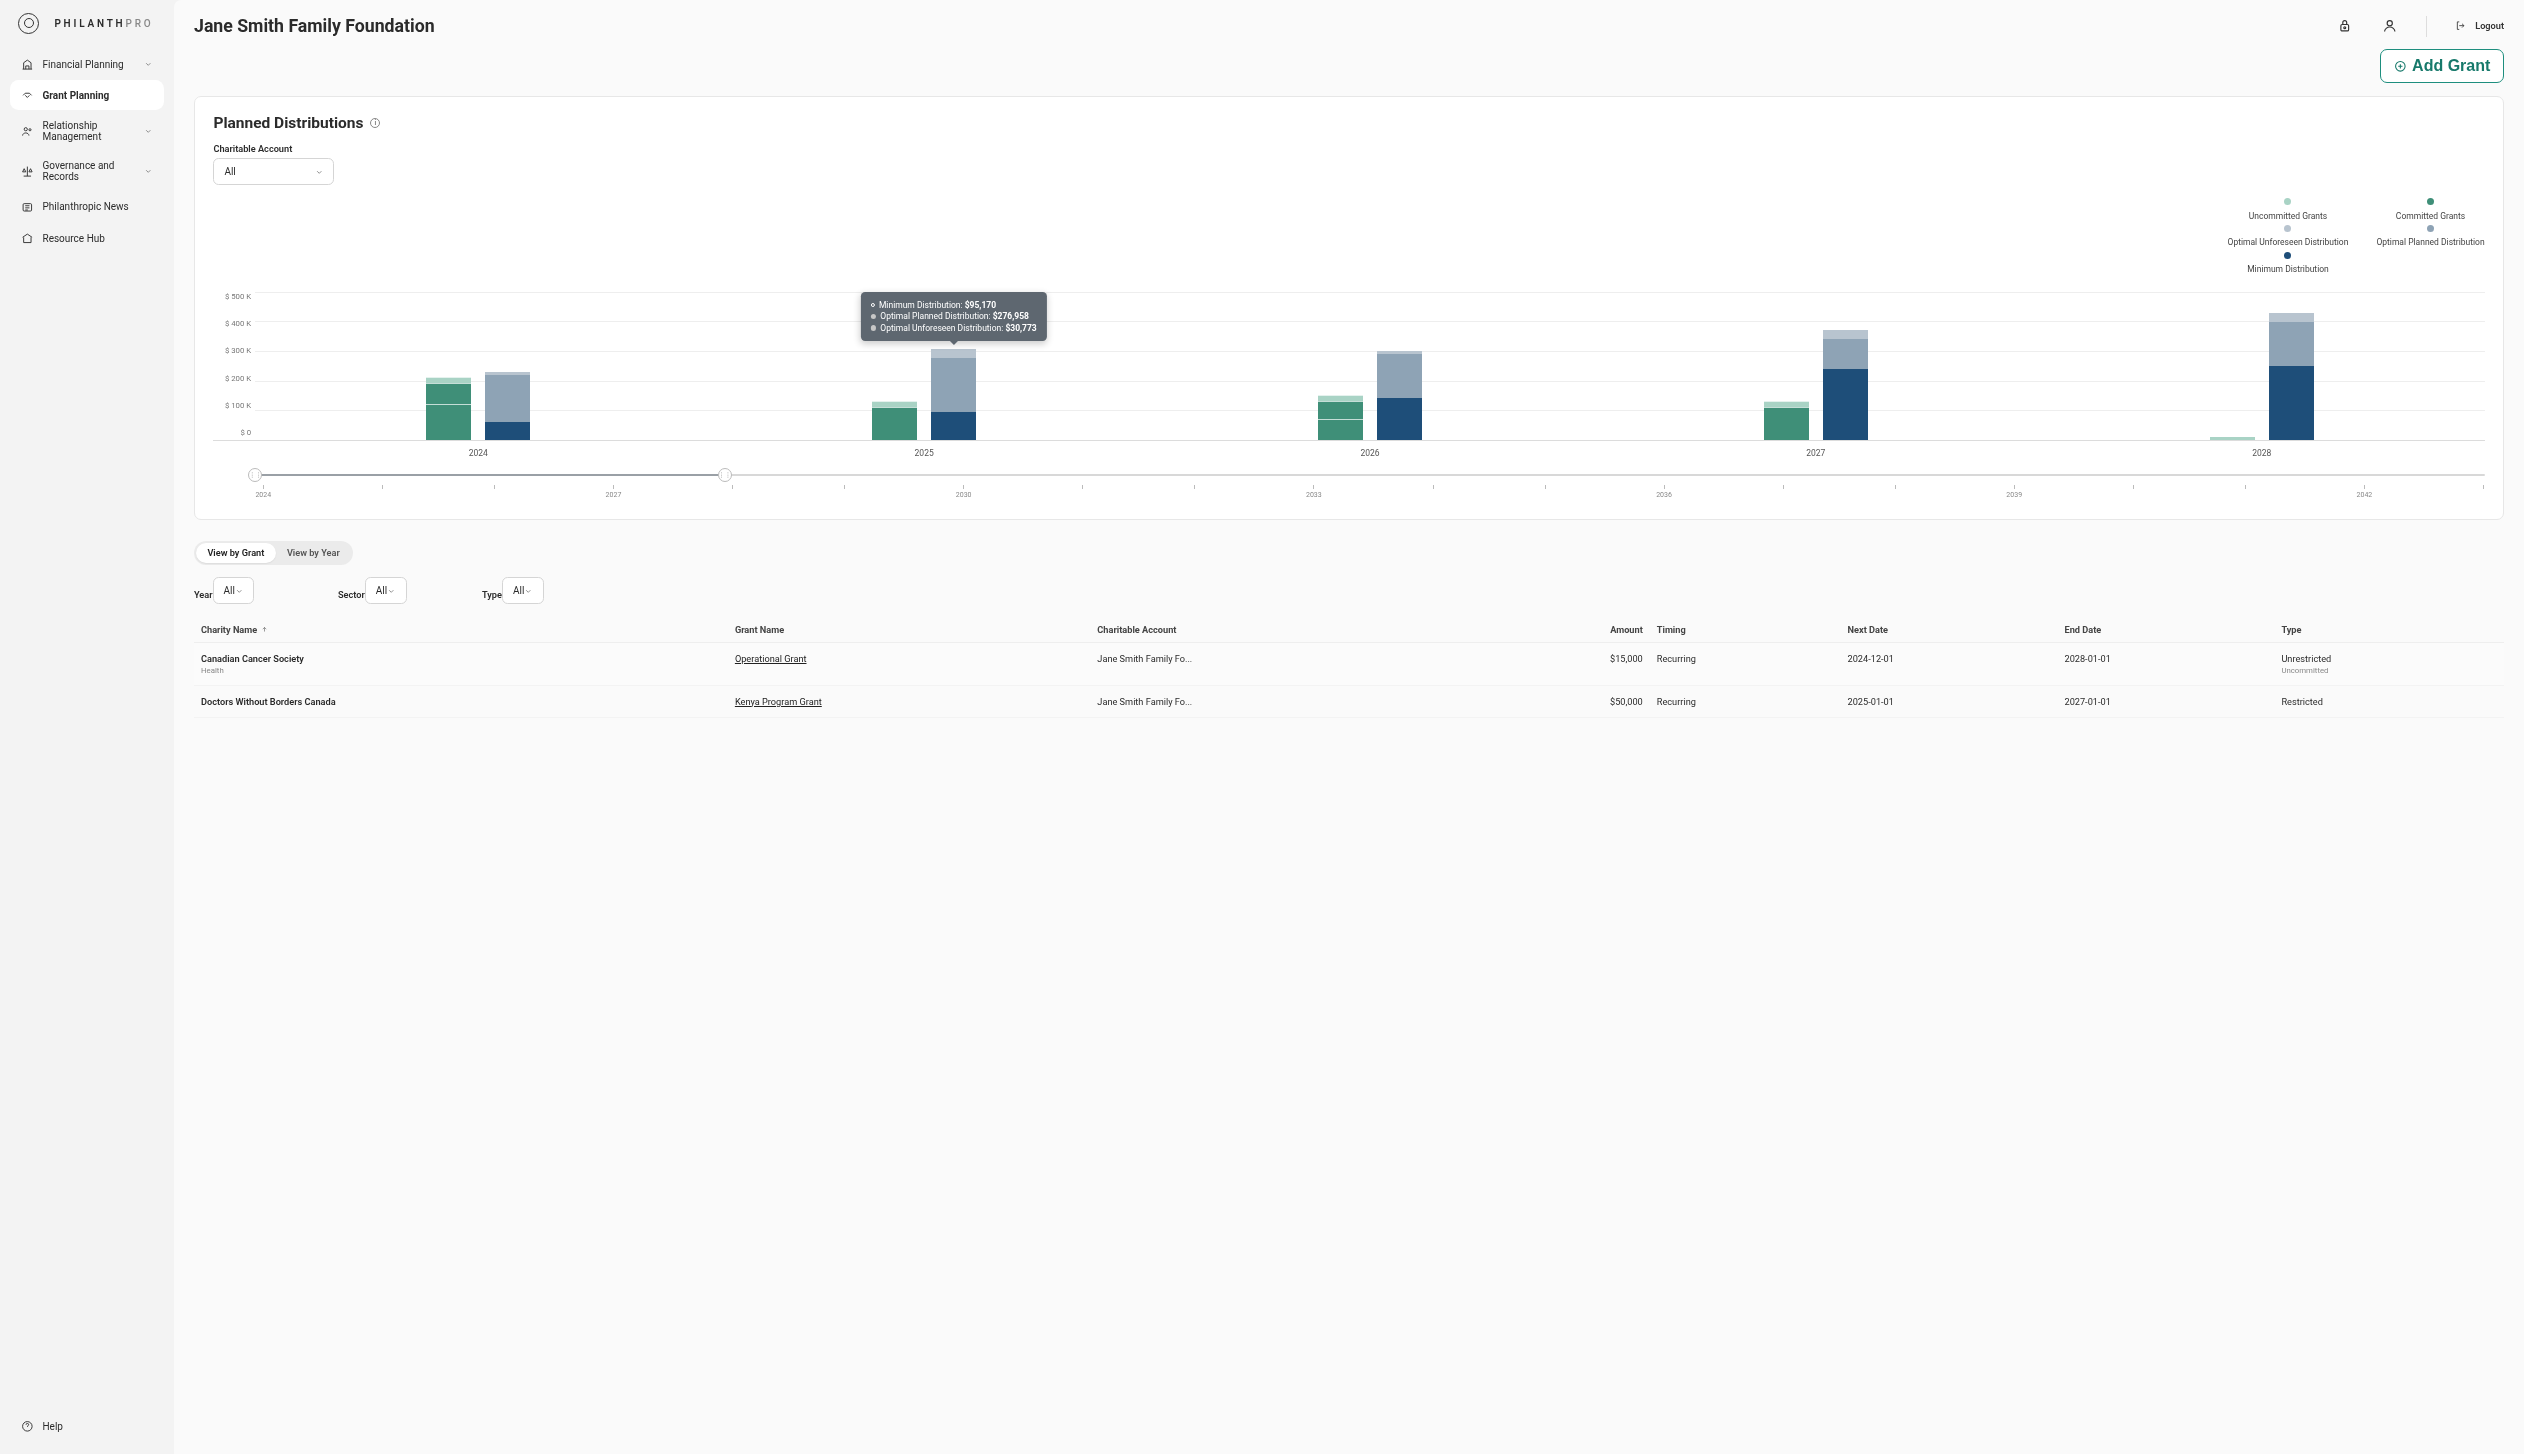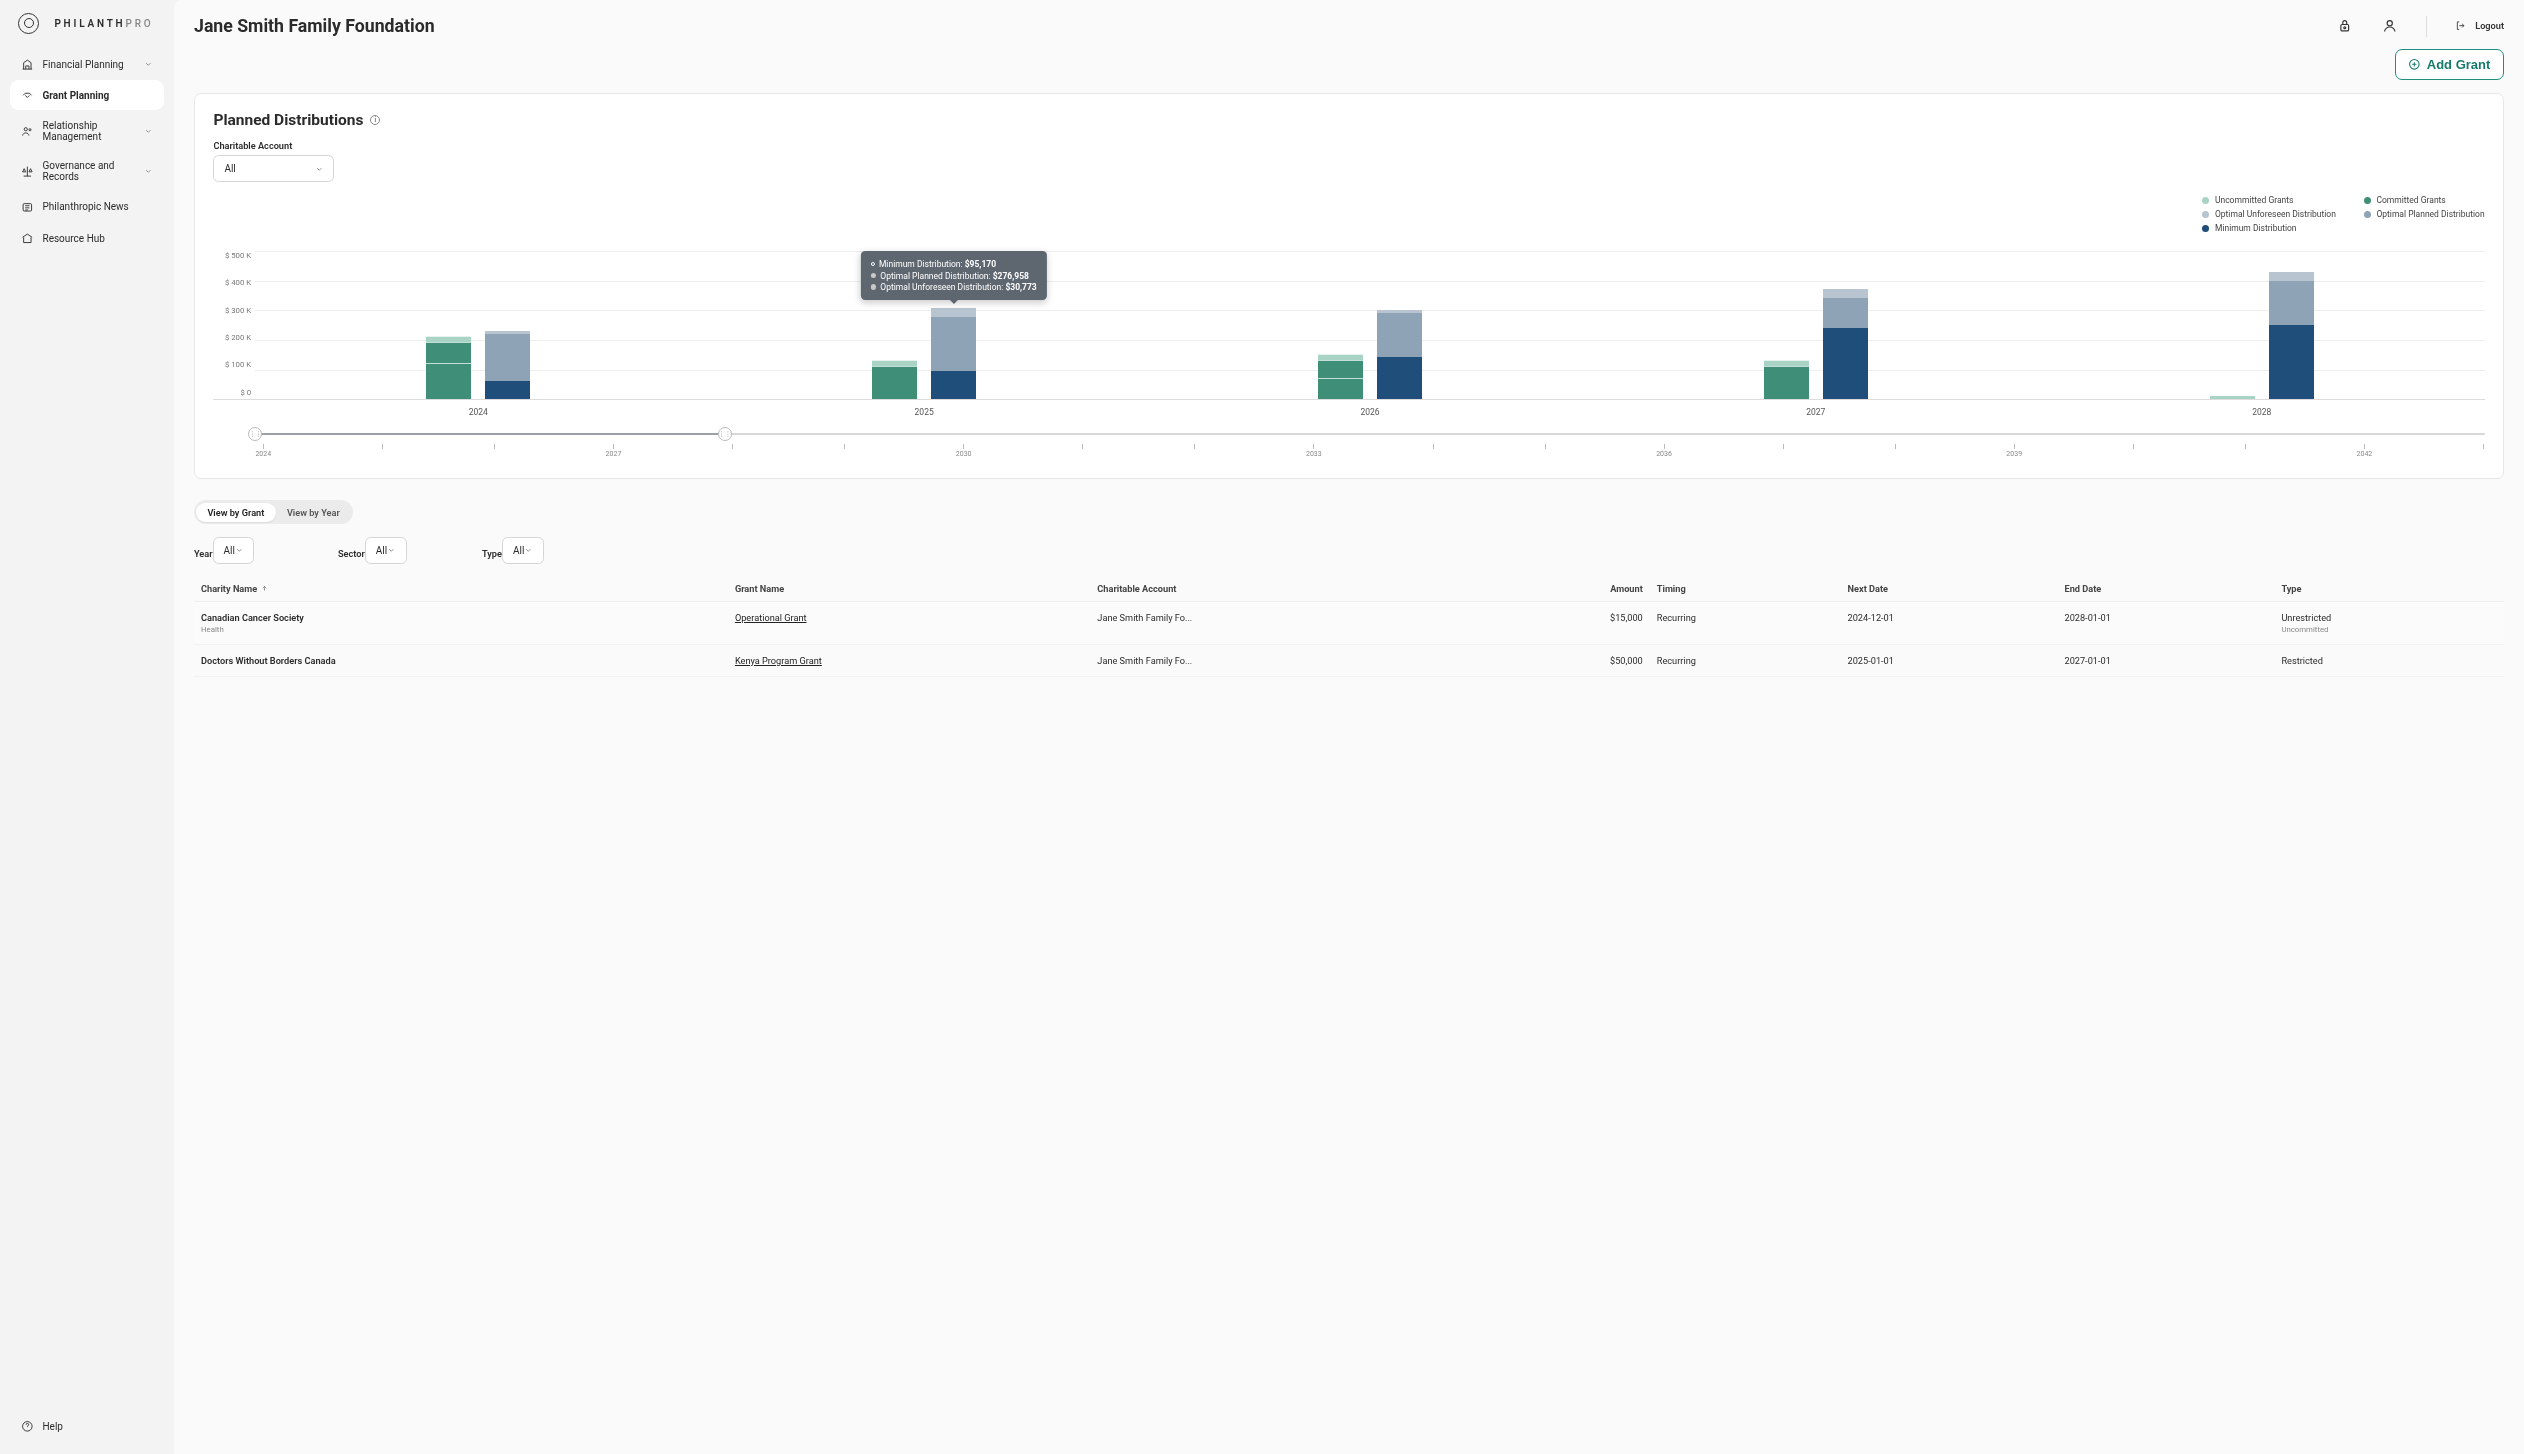--- a/index.html
+++ b/index.html
@@ -18,30 +18,30 @@
 .nav-icon { width: 12.7px; height: 12.7px; flex-shrink: 0; display:flex; align-items:center; justify-content:center; }
 .sidebar-bottom { margin-top: auto; padding: 0 10px; }
 .main { flex: 1; background: #fafafa; border-radius: 7px 0 0 0; overflow: auto; padding: 15.5px 20px; }
 .header-row { display: flex; align-items: center; }
 .page-title { font-size: 17.7px; font-weight: 700; }
 .header-actions { margin-left: auto; display: flex; align-items: center; gap: 28px; }
 .icon-btn { width: 17px; height: 17px; display:flex; align-items:center; justify-content:center; color:#333; cursor:pointer; }
 .divider-v { width: 0.7px; height: 21px; background: #ddd; }
 .logout-btn { display:flex; align-items:center; gap:9px; font-size:9.2px; font-weight:600; color:#333; cursor:pointer; }
 .add-grant-row { display:flex; justify-content:flex-end; margin-top:12.7px; }
-.add-grant-btn { border:1.4px solid #1e8e7e; color:#17796b; background:#fff; border-radius:7px; padding:7px 12.7px; font-size:13px; font-weight:700; display:flex; align-items:center; gap:5.6px; cursor:pointer; }
+.add-grant-btn { border:1.4px solid #1e8e7e; color:#17796b; background:#fff; border-radius:7px; padding:7px 12.7px; font-size:16px; font-weight:700; display:flex; align-items:center; gap:5.6px; cursor:pointer; }
 .card { background:#fff; border:0.7px solid #e7e7e7; border-radius:7px; margin-top:12.7px; padding:17px 18.4px; }
 .section-title { font-size:15.5px; font-weight:700; display:flex; align-items:center; gap:7px; }
 .info-icon { width:10px; height:10px; border:1.1px solid #888; border-radius:50%; display:flex; align-items:center; justify-content:center; font-size:7px; color:#888; }
 .filter-label { font-size:9.2px; font-weight:600; margin-top:11.3px; margin-bottom:4.2px; }
 .select { border:0.7px solid #d5d5d5; border-radius:5.6px; padding:7px 10px; font-size:10px; display:flex; align-items:center; justify-content:space-between; cursor:pointer; background:#fff; }
 .select .chev { color:#666; }
 .legend { display:flex; gap:28px; justify-content:flex-end; margin-top:12.7px; font-size:8.5px; color:#444; flex-wrap:wrap; }
 .legend-col { display:flex; flex-direction:column; gap:4.2px; }
-.legend-item { display:flex; align-items:center; gap:5.6px; }
+.legend-item { display:flex; align-items:center; gap:5.6px;flex-direction:column; }
 .dot { width:7px; height:7px; border-radius:50%; }
 .chart-wrap { margin-top:12px; }
 .chart-area { display:flex; height:155px; border-bottom:0.7px solid #dcdcdc; padding-top:5.6px; }
 .y-axis { width:42px; display:flex; flex-direction:column; justify-content:space-between; font-size:7.8px; color:#777; text-align:right; padding-right:4.2px; padding-bottom:2.8px; }
 .bars { flex:1; display:flex; align-items:flex-end; position:relative; }
 .grid-lines { position:absolute; inset:0; display:flex; flex-direction:column; justify-content:space-between; pointer-events:none; }
 .grid-line { border-top:0.7px solid #eee; height:0; }
 .year-group { flex:1; display:flex; align-items:flex-end; justify-content:center; gap:14px; position:relative; z-index:2; }
 .bar { width:45px; display:flex; flex-direction:column; justify-content:flex-end; position:relative; }
 .seg { width:100%; }

